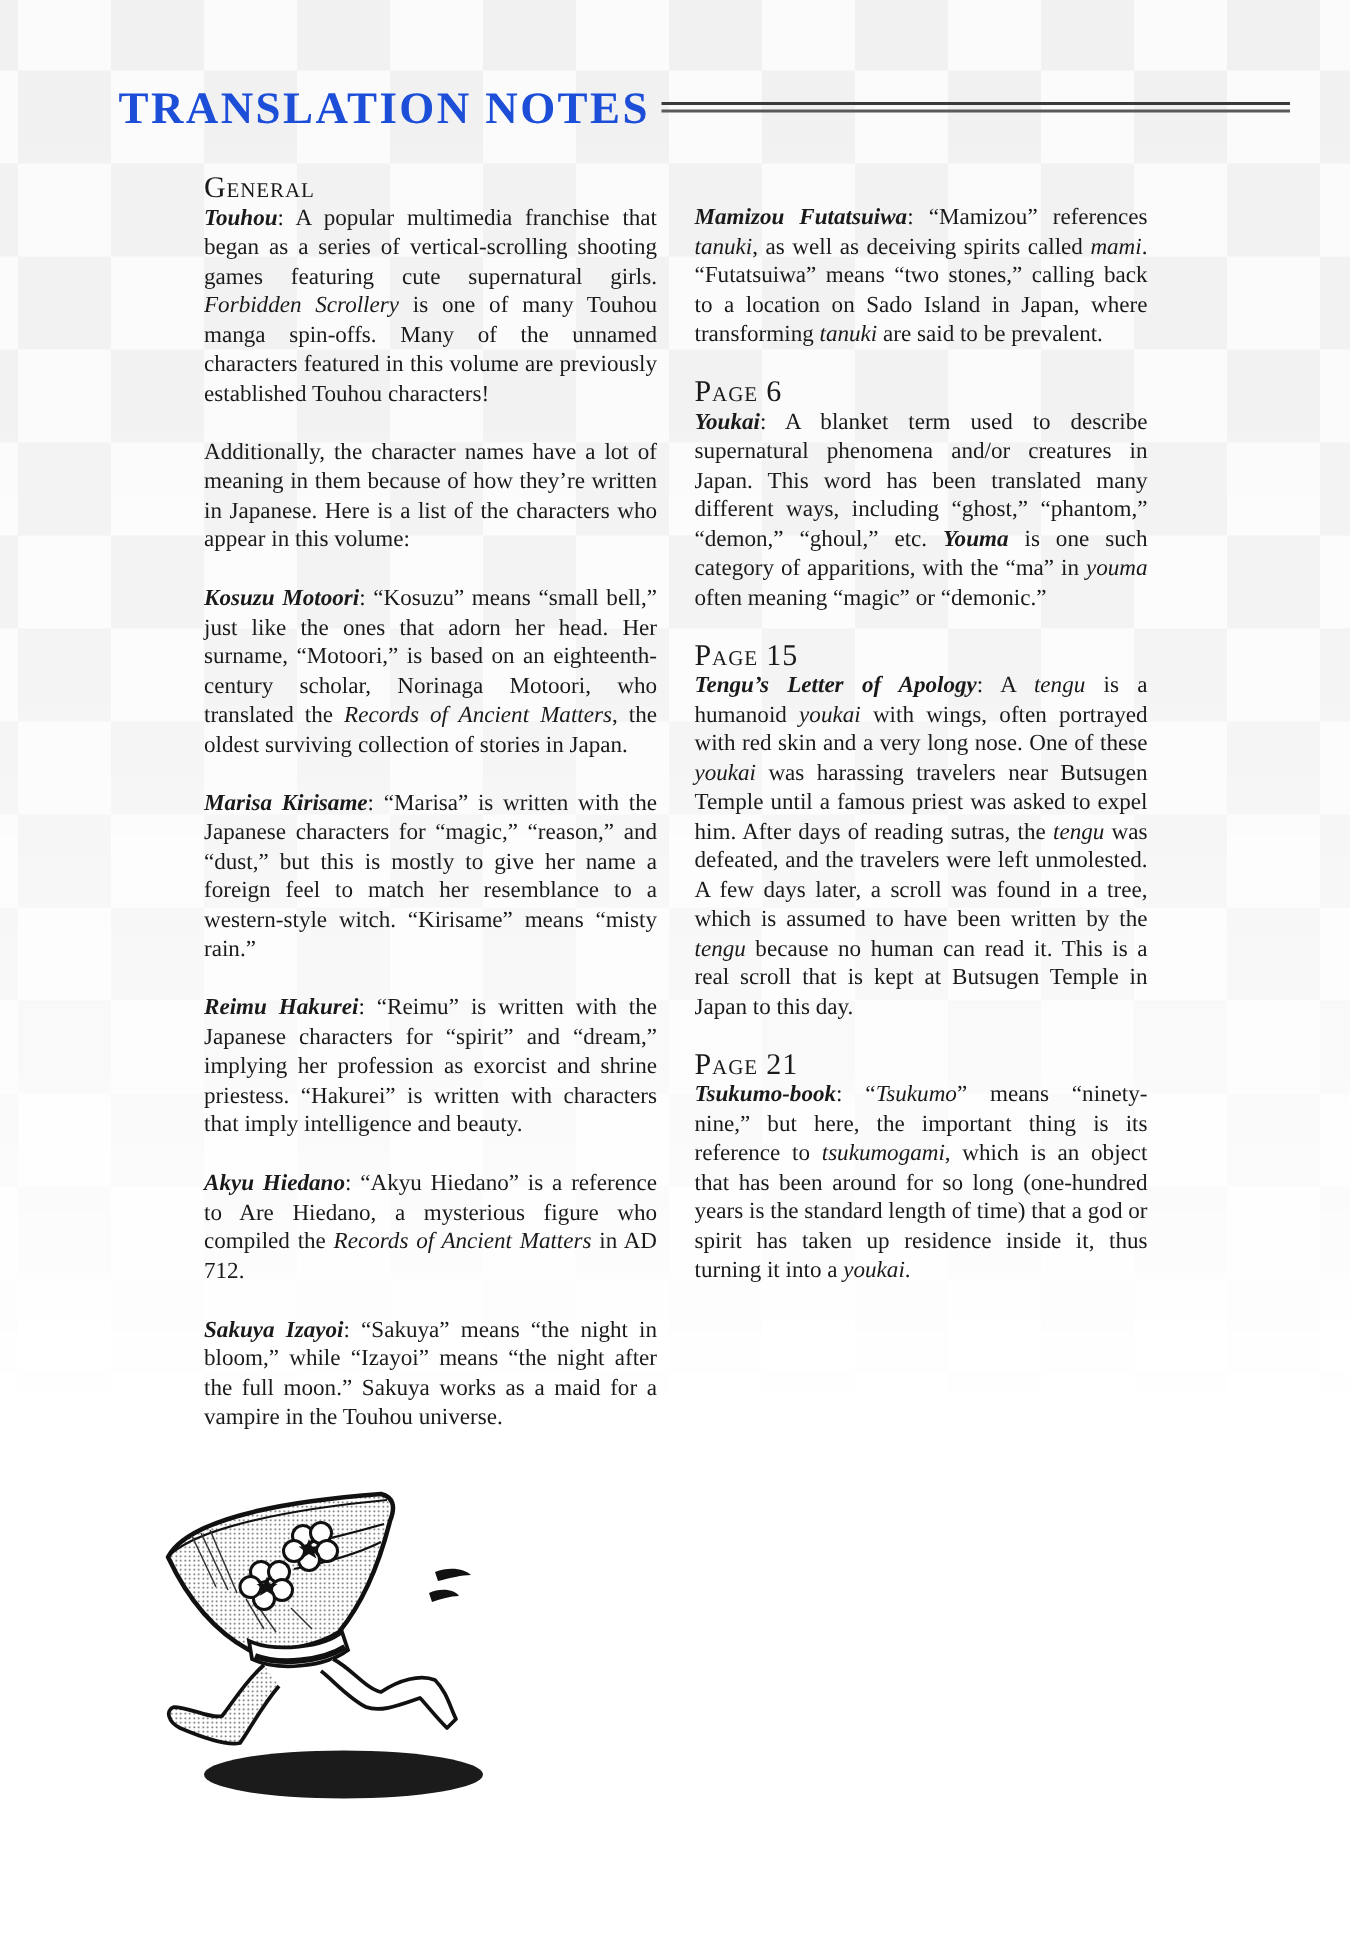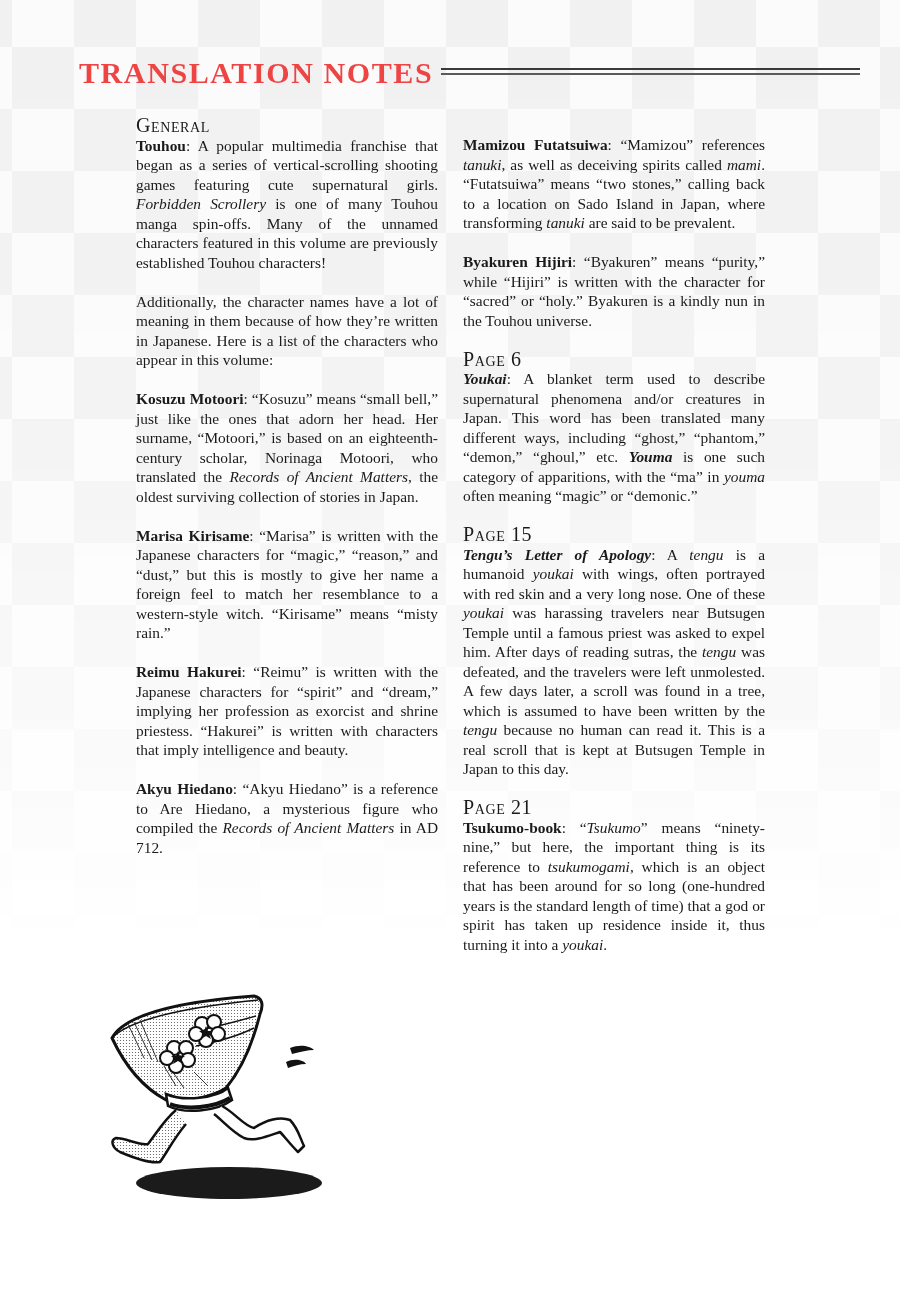--- a/index.html
+++ b/index.html
@@ -33,21 +33,21 @@
 
   .page-title {
     position: absolute;
     left: 79px; top: 55px;
     margin: 0;
     font-family: "Liberation Serif", "DejaVu Serif", serif;
     font-weight: bold;
     font-size: 30px;
     letter-spacing: 1.6px;
     line-height: 36px;
-    color: #ef4444;
+    color: #1d4ed8;
     white-space: nowrap;
   }
   .title-rule {
     position: absolute;
     left: 441px; top: 68px;
     width: 419px; height: 7px;
     border-top: 2px solid #3a3a3a;
     border-bottom: 2px solid #5a5a5a;
     box-sizing: border-box;
   }
@@ -65,21 +65,21 @@
   .col-right { left: 463px; top: 135px; }
 
   .section-label {
     font-variant: small-caps;
     letter-spacing: 0.6px;
     font-size: 20px;
     line-height: 19.5px;
     display: block;
   }
   .entry { margin: 0 0 19.5px 0; }
-  .term { font-weight: bold; }
+  .term { font-weight: bold; font-style: italic; }
   .term-it { font-weight: bold; font-style: italic; }
   .it { font-style: italic; }
   .section { margin-bottom: 19.5px; }
   .section:last-child { margin-bottom: 12px; }
 
   .illustration {
     position: absolute;
     left: 104px; top: 988px;
     width: 230px; height: 216px;
   }
@@ -102,26 +102,26 @@
     <p class="entry">Additionally, the character names have a lot of meaning in them because of how they’re written in Japanese. Here is a list of the characters who appear in this volume:</p>
 
     <p class="entry"><span class="term">Kosuzu Motoori</span><span>: </span><span>“Kosuzu” means “small bell,” just like the ones that adorn her head. Her surname, “Motoori,” is based on an eighteenth-century scholar, Norinaga Motoori, who translated the </span><span class="it">Records of Ancient Matters</span><span>, the oldest surviving collection of stories in Japan.</span></p>
 
     <p class="entry"><span class="term">Marisa Kirisame</span><span>: </span><span>“Marisa” is written with the Japanese characters for “magic,” “reason,” and “dust,” but this is mostly to give her name a foreign feel to match her resemblance to a western-style witch. “Kirisame” means “misty rain.”</span></p>
 
     <p class="entry"><span class="term">Reimu Hakurei</span><span>: </span><span>“Reimu” is written with the Japanese characters for “spirit” and “dream,” implying her profession as exorcist and shrine priestess. “Hakurei” is written with characters that imply intelligence and beauty.</span></p>
 
     <p class="entry"><span class="term">Akyu Hiedano</span><span>: </span><span>“Akyu Hiedano” is a reference to Are Hiedano, a mysterious figure who compiled the </span><span class="it">Records of Ancient Matters</span><span> in AD 712.</span></p>
 
+    <p class="entry" style="margin-bottom:0"><span class="term">Sakuya Izayoi</span><span>: </span><span>“Sakuya” means “the night in bloom,” while “Izayoi” means “the night after the full moon.” Sakuya works as a maid for a vampire in the Touhou universe.</span></p>
   </div>
 
   <div class="col col-right">
     <p class="entry"><span class="term">Mamizou Futatsuiwa</span><span>: </span><span>“Mamizou” references </span><span class="it">tanuki</span><span>, as well as deceiving spirits called </span><span class="it">mami</span><span>. “Futatsuiwa” means “two stones,” calling back to a location on Sado Island in Japan, where transforming </span><span class="it">tanuki</span><span> are said to be prevalent.</span></p>
 
-    <p class="entry"><span class="term">Byakuren Hijiri</span><span>: </span><span>“Byakuren” means “purity,” while “Hijiri” is written with the character for “sacred” or “holy.” Byakuren is a kindly nun in the Touhou universe.</span></p>
 
     <div class="section">
       <span class="section-label">Page 6</span>
       <p class="entry" style="margin:0"><span class="term-it">Youkai</span><span>: </span><span>A blanket term used to describe supernatural phenomena and/or creatures in Japan. This word has been translated many different ways, including “ghost,” “phantom,” “demon,” “ghoul,” etc. </span><span class="term-it">Youma</span><span> is one such category of apparitions, with the “ma” in </span><span class="it">youma</span><span> often meaning “magic” or “demonic.”</span></p>
     </div>
 
     <div class="section">
       <span class="section-label">Page 15</span>
       <p class="entry" style="margin:0"><span class="term-it">Tengu’s Letter of Apology</span><span>: </span><span>A </span><span class="it">tengu</span><span> is a humanoid </span><span class="it">youkai</span><span> with wings, often portrayed with red skin and a very long nose. One of these </span><span class="it">youkai</span><span> was harassing travelers near Butsugen Temple until a famous priest was asked to expel him. After days of reading sutras, the </span><span class="it">tengu</span><span> was defeated, and the travelers were left unmolested. A few days later, a scroll was found in a tree, which is assumed to have been written by the </span><span class="it">tengu</span><span> because no human can read it. This is a real scroll that is kept at Butsugen Temple in Japan to this day.</span></p>
     </div>

